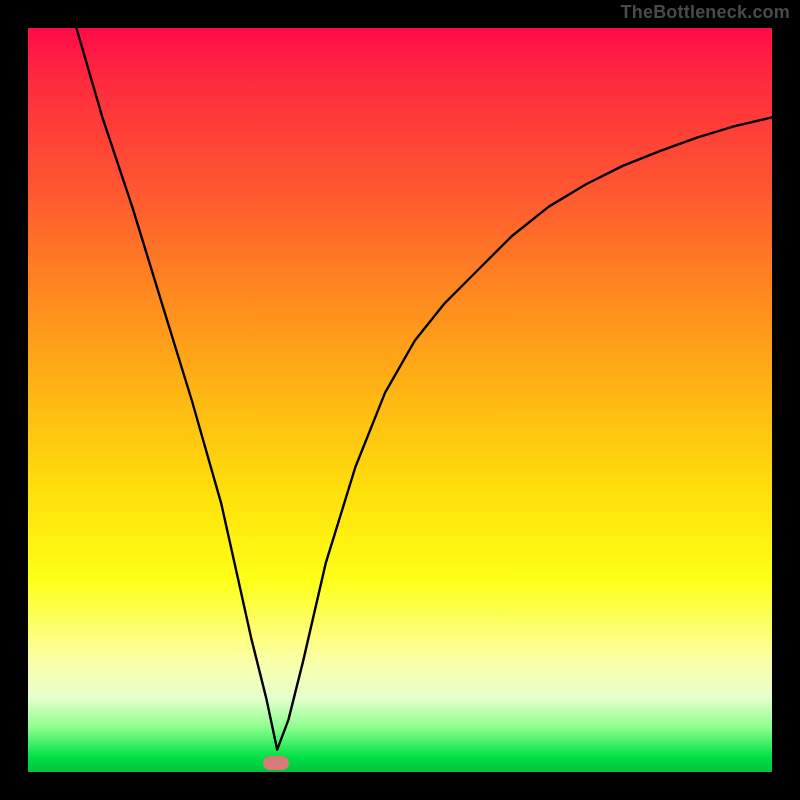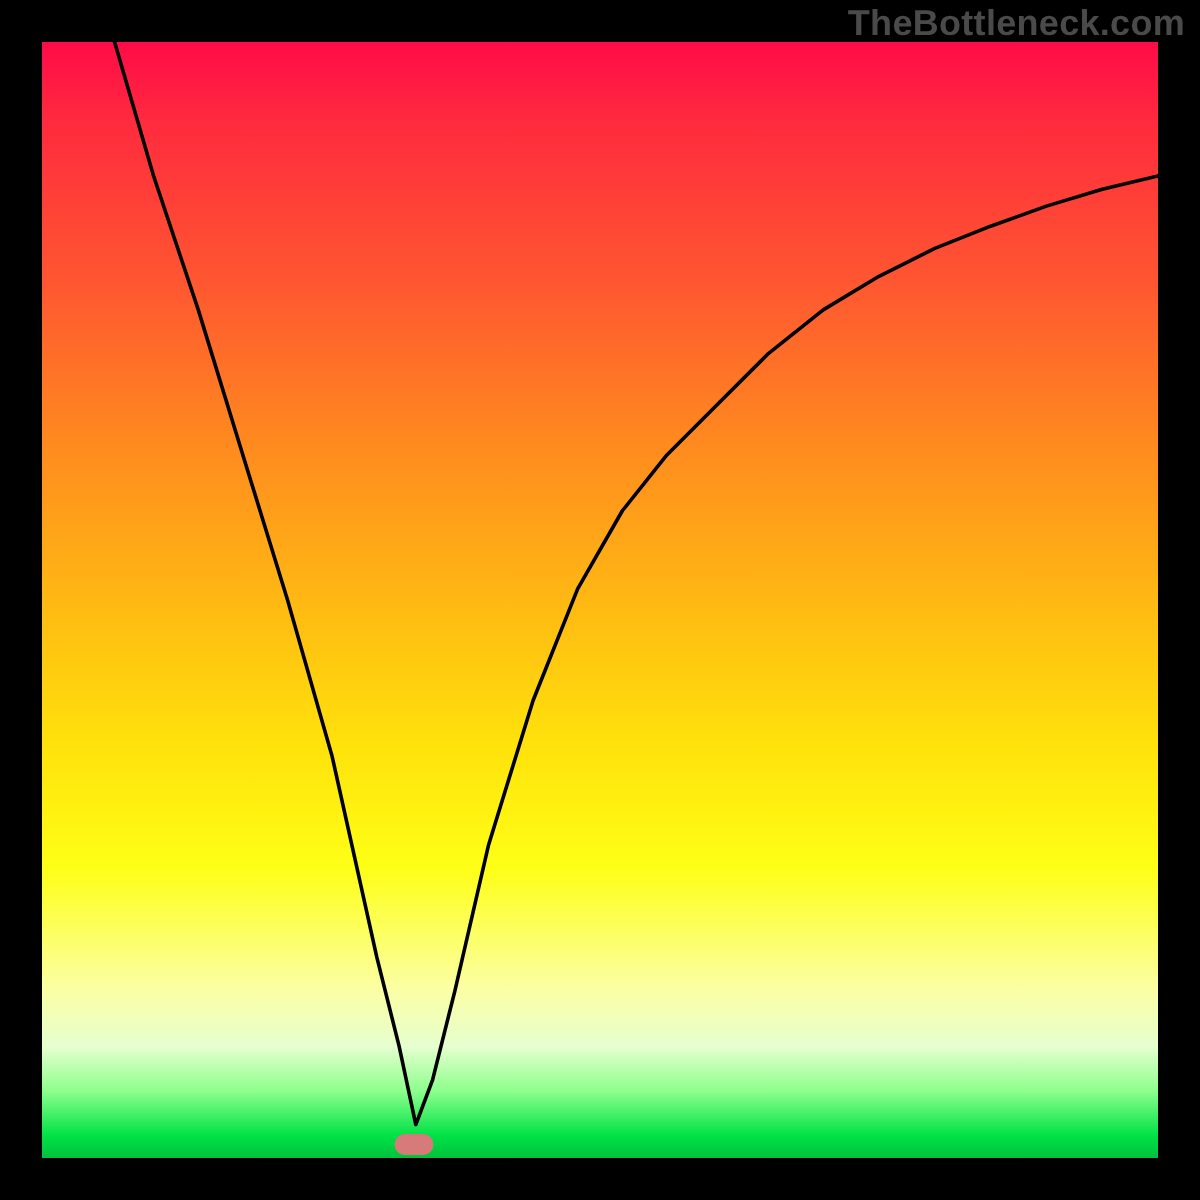--- a/index.html
+++ b/index.html
@@ -15,21 +15,21 @@
     position: relative;
     width: 800px;
     height: 800px;
     background: #000;
   }
   .watermark {
     position: absolute;
     top: 2px;
     right: 10px;
     color: #4a4a4a;
-    font-size: 24px;
+    font-size: 18px;
     font-weight: 600;
     letter-spacing: 0.2px;
     z-index: 10;
     margin-left: 44px;
   }
   .plot-area {
     position: absolute;
     left: 28px;
     top: 28px;
     width: 744px;

